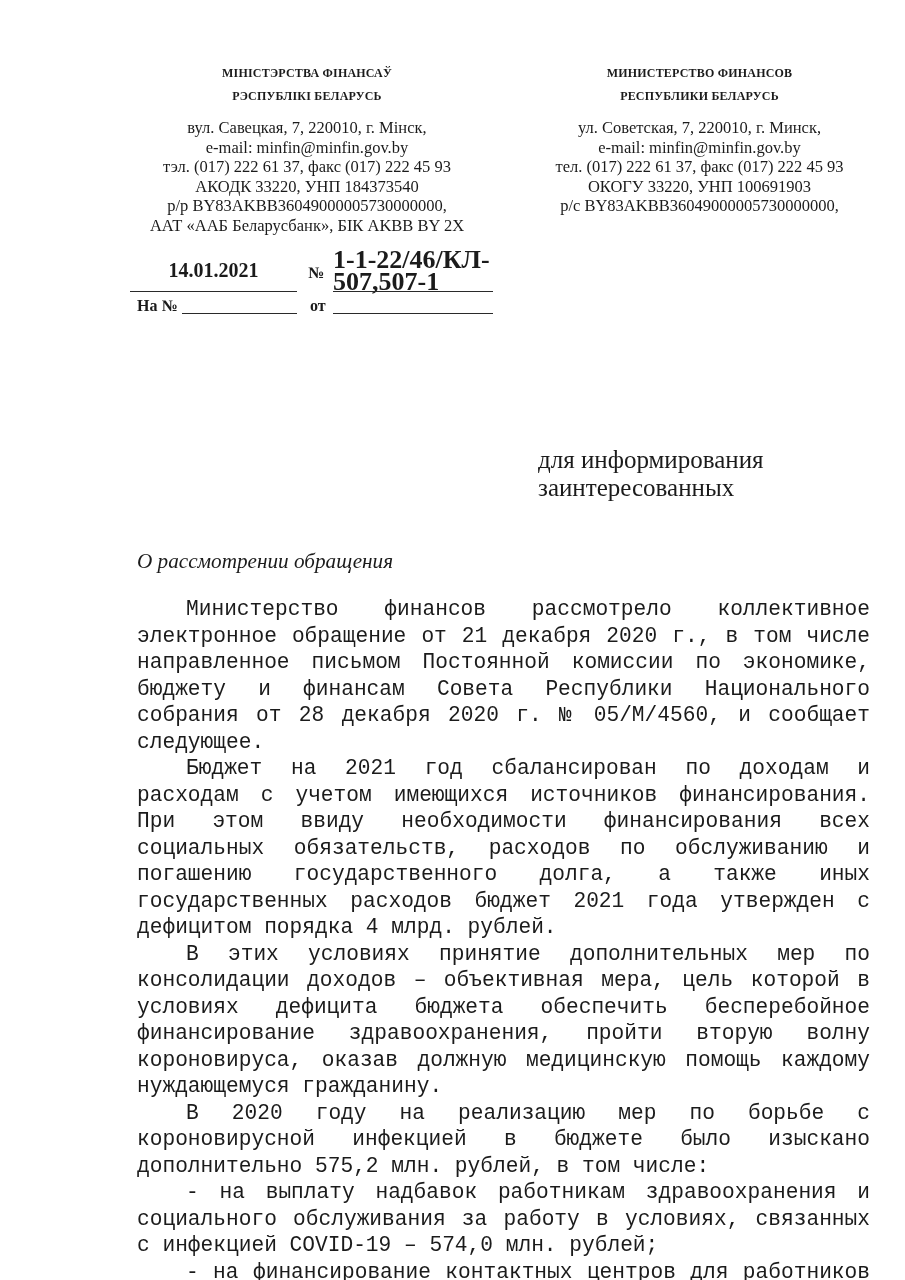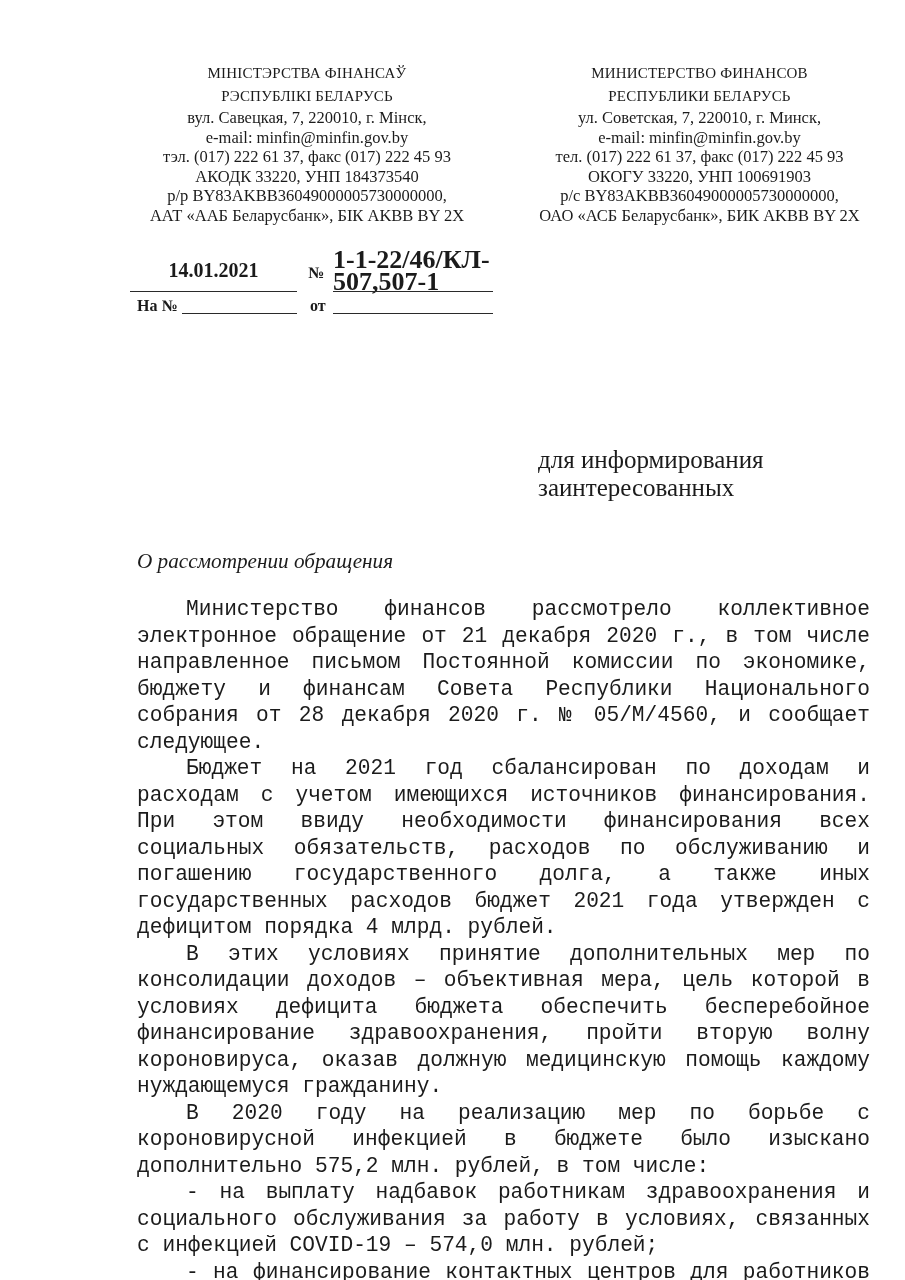--- a/index.html
+++ b/index.html
@@ -19,27 +19,27 @@
 
   
   .lh-col {
     position: absolute;
     top: 62px;
     text-align: center;
   }
   .lh-left  { left: 122px; width: 370px; }
   .lh-right { left: 512px; width: 375px; }
   .lh-title {
-    font-weight: normal;
-    font-size: 15px;
+    font-weight: bold;
+    font-size: 12px;
     line-height: 23px;
     letter-spacing: 0.2px;
   }
   .lh-address {
-    margin-top: 0;
+    margin-top: 10px;
     font-size: 16.5px;
     line-height: 19.5px;
   }
 
   
   .ref-item { position: absolute; font-weight: bold; }
   .ref-date {
     left: 130px; top: 259px; width: 167px;
     text-align: center; font-size: 20px;
   }
@@ -113,21 +113,20 @@
     <div class="lh-title">
       <div>МИНИСТЕРСТВО ФИНАНСОВ</div>
       <div>РЕСПУБЛИКИ БЕЛАРУСЬ</div>
     </div>
     <div class="lh-address">
       <div>ул. Советская, 7, 220010, г. Минск,</div>
       <div>e-mail: minfin@minfin.gov.by</div>
       <div>тел. (017) 222 61 37, факс (017) 222 45 93</div>
       <div>ОКОГУ 33220, УНП 100691903</div>
       <div>р/с BY83AKBB36049000005730000000,</div>
-      <div>ОАО «АСБ Беларусбанк», БИК AKBB BY 2X</div>
     </div>
   </div>
 
   <div class="ref-item ref-date">14.01.2021</div>
   <div class="ref-line line-date"></div>
 
   <div class="ref-item ref-small ref-no-sign">№</div>
   <div class="ref-item ref-number">
     <div>1-1-22/46/КЛ-</div>
     <div>507,507-1</div>

